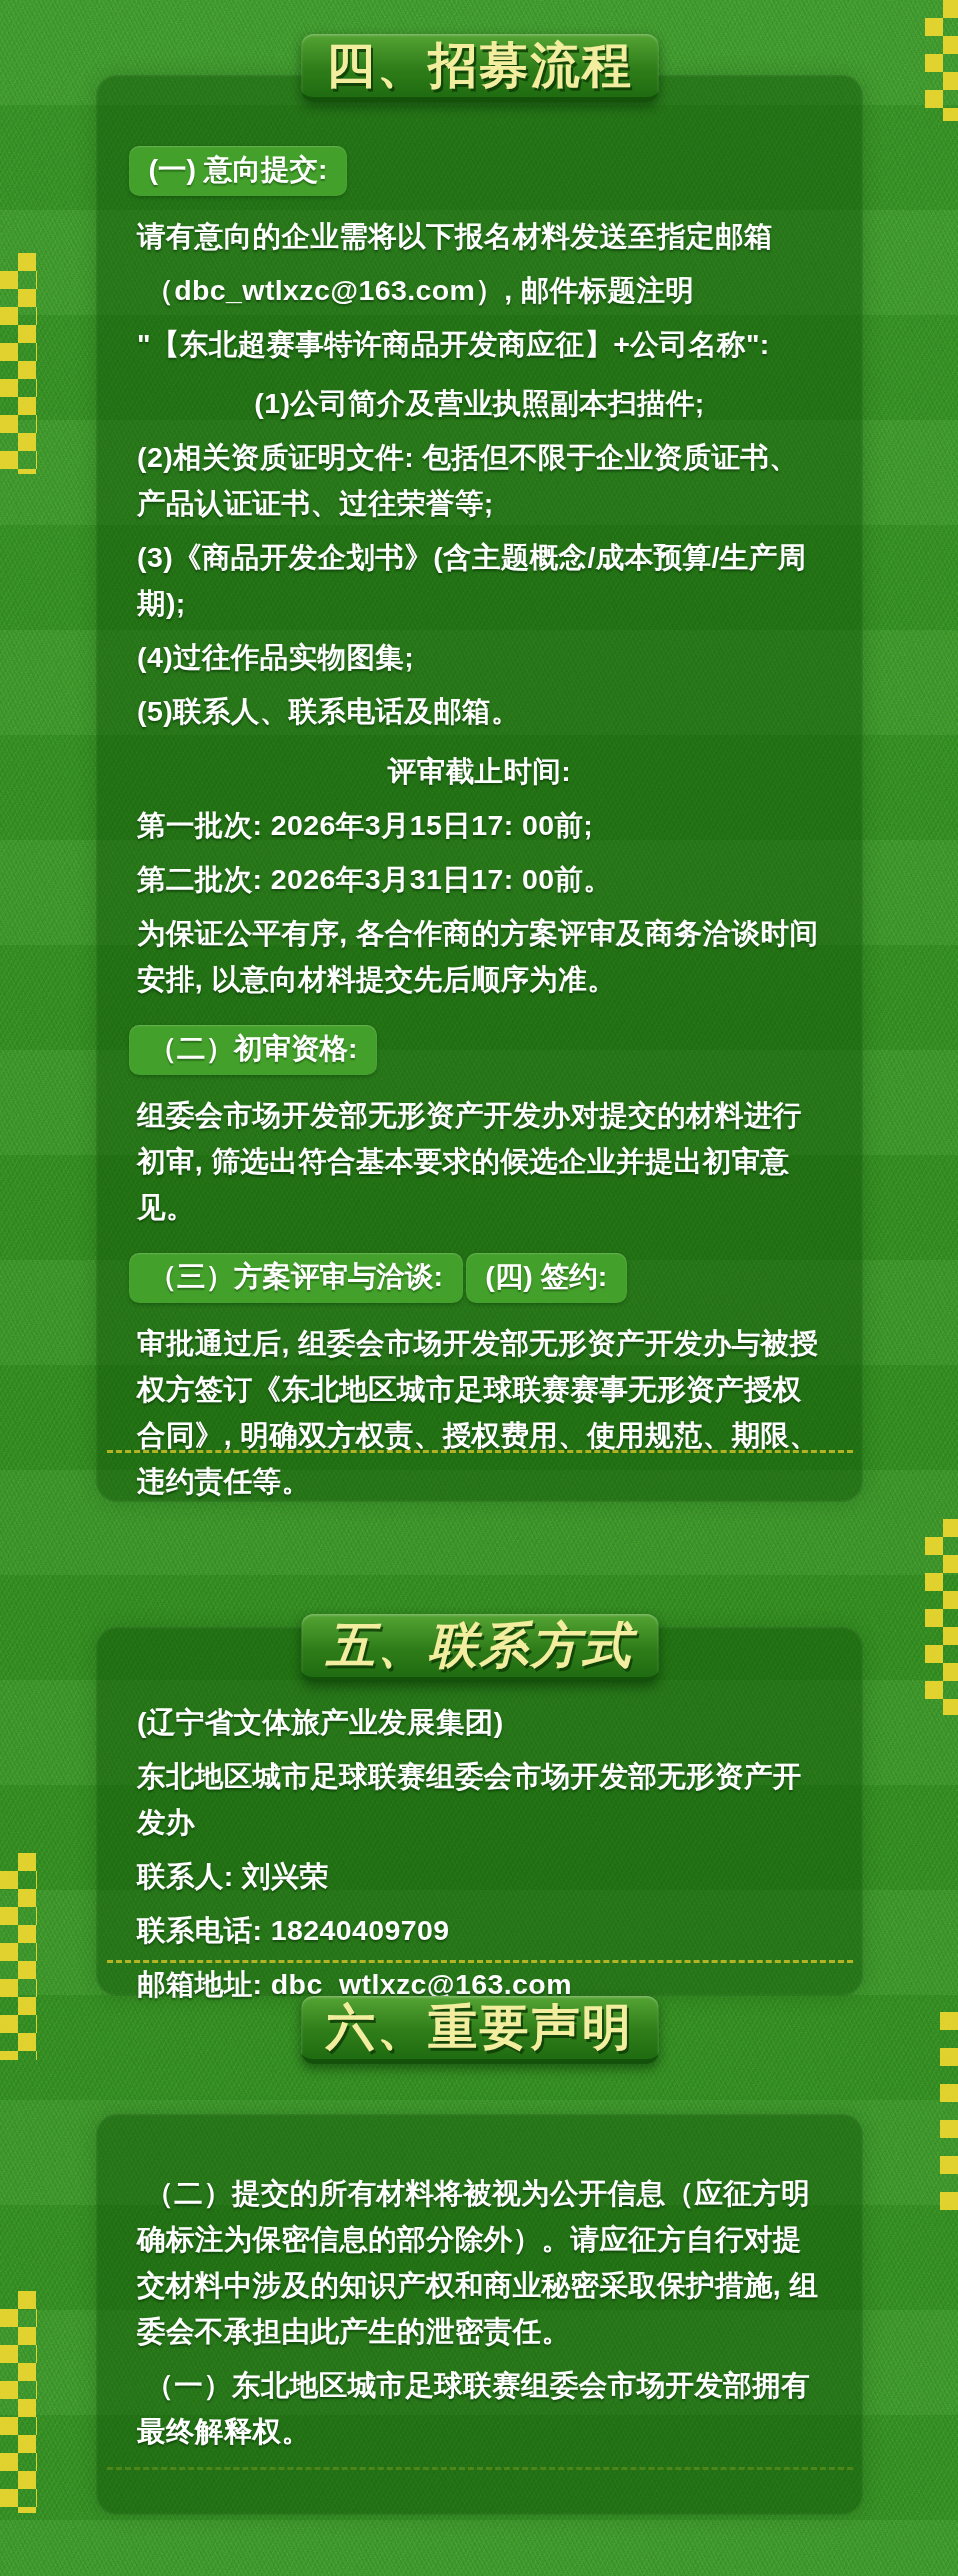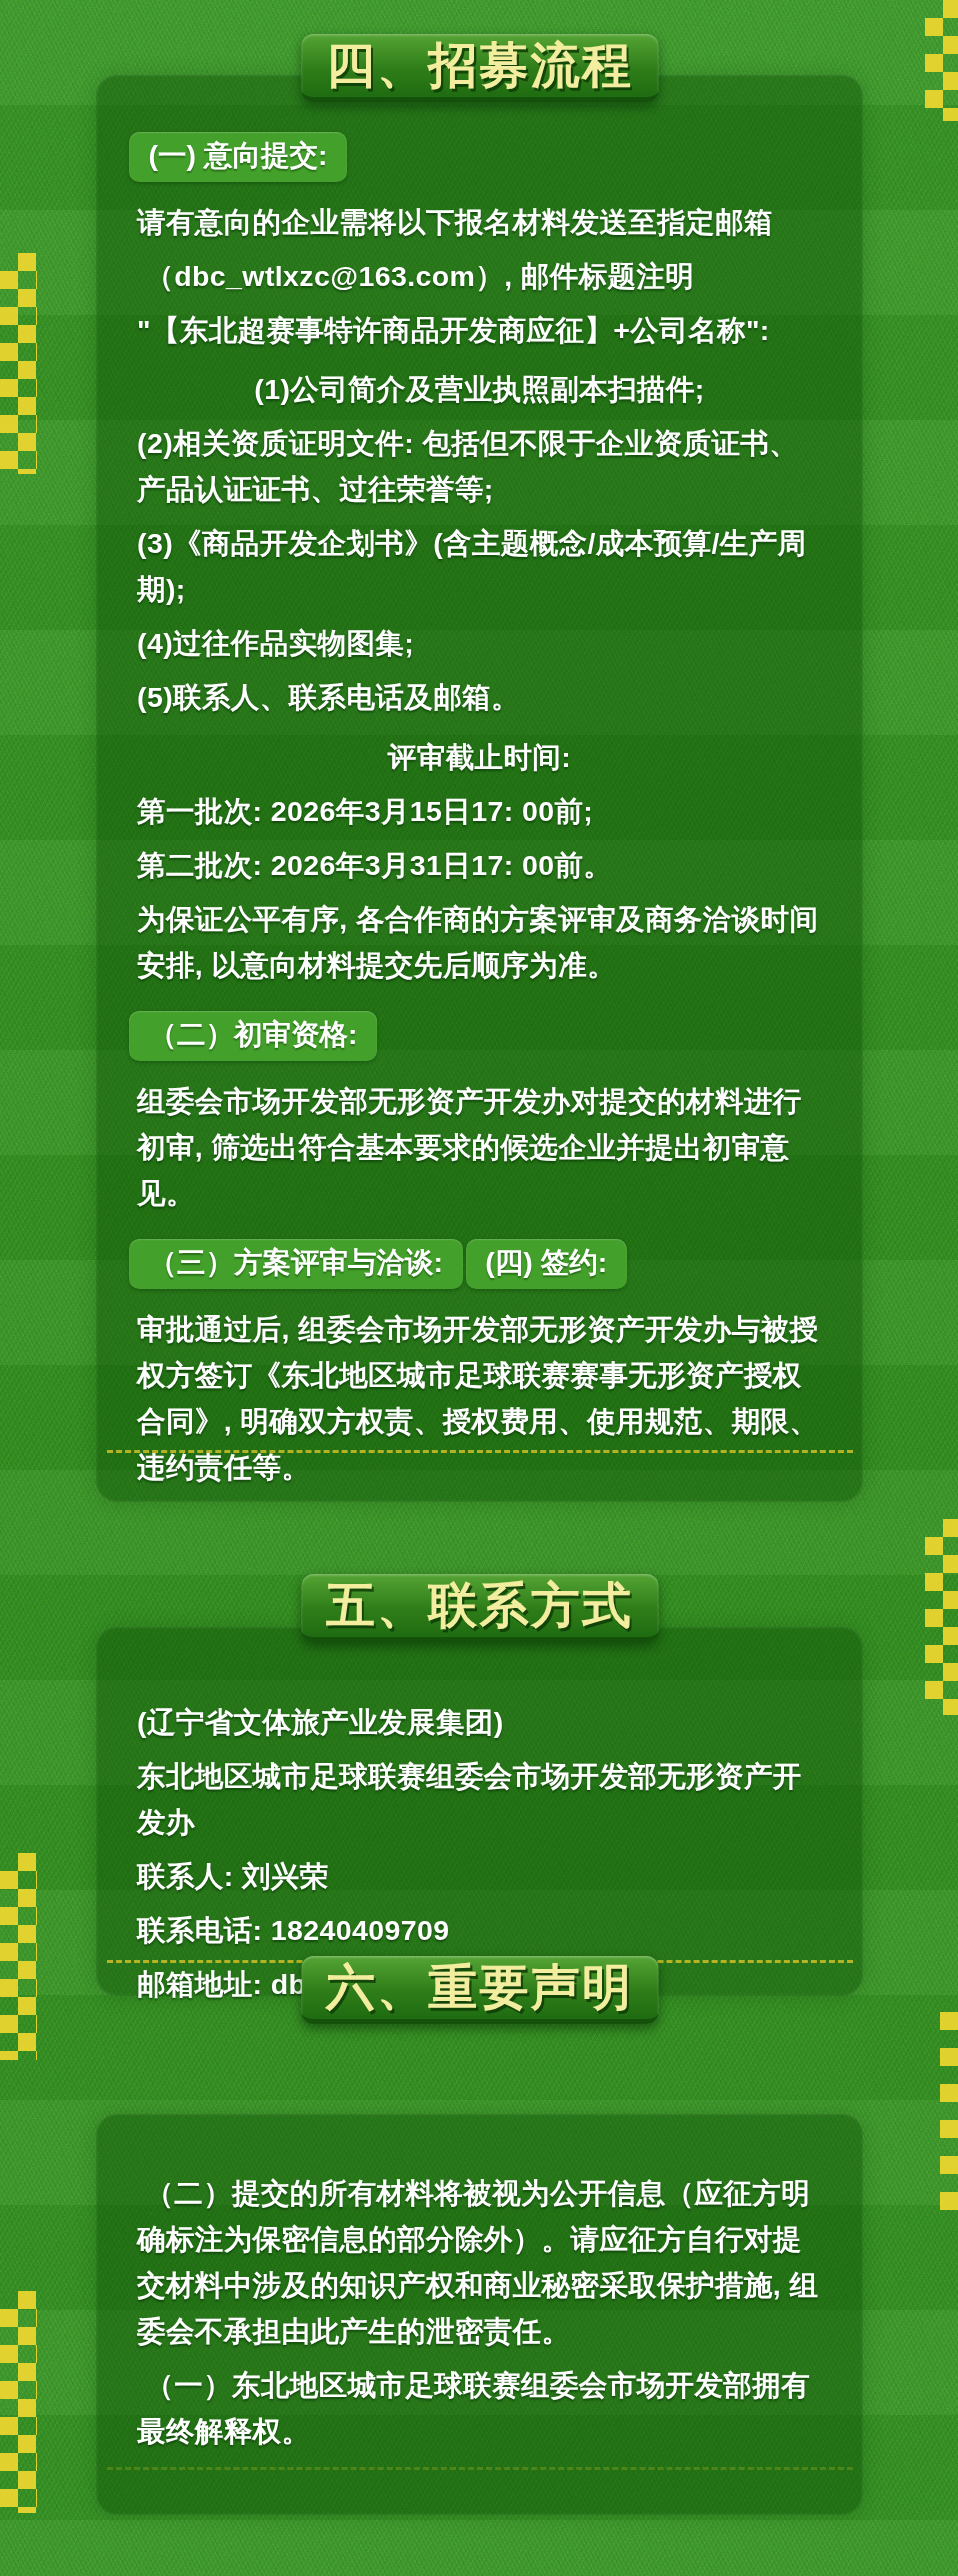--- a/index.html
+++ b/index.html
@@ -46,39 +46,39 @@
   .banner{
     position:absolute;left:50%;transform:translateX(-50%);
     width:357px;height:63px;z-index:2;
     display:flex;align-items:center;justify-content:center;
     background:linear-gradient(180deg,#55a434 0%, #2f7d19 55%, #1e6c10 100%);
     border-radius:12px;
     border-bottom:5.2px solid #14520b;
     box-shadow:0 4.5px 10.5px rgba(0,30,0,.45), inset 0 1.5px 2.2px rgba(255,255,255,.28);
   }
   .banner-recruit{top:34px;}
-  .banner-contact{top:1574px;}
-  .banner-notice{top:1956px;}
+  .banner-contact{top:1614px;font-style:italic;}
+  .banner-notice{top:1996px;}
   .banner span{
     font-size:49px;font-weight:bold;letter-spacing:2.2px;
     color:#f3ee9f;
     text-shadow:2.2px 3px 0 rgba(14,60,6,.85);
   }
 
   .chip{
     display:inline-block;
     margin:15px 0 9px;
     padding:5.2px 19.5px 6.7px;
     background:#43a02a;
     border-radius:10.5px;
     font-size:28.5px;font-weight:bold;color:#fff;
     box-shadow:0 1.5px 3.7px rgba(0,40,0,.3), inset 0 0.7px 1.5px rgba(255,255,255,.25);
     text-shadow:0 1.5px 1.5px rgba(0,40,0,.4);
   }
-  .card .chip:first-child{margin-top:0;}
+  .card .chip:first-child{margin-top:14px;}
   .para{
     margin:8px;
     font-size:28.5px;line-height:46px;font-weight:600;
     color:#fff;
     text-shadow:0 1.5px 2.2px rgba(0,40,0,.55);
     white-space:pre-wrap;
     letter-spacing:0.4px;
   }
   .gap-lg{margin-top:13.5px;text-align:center;}
   .dashline{

